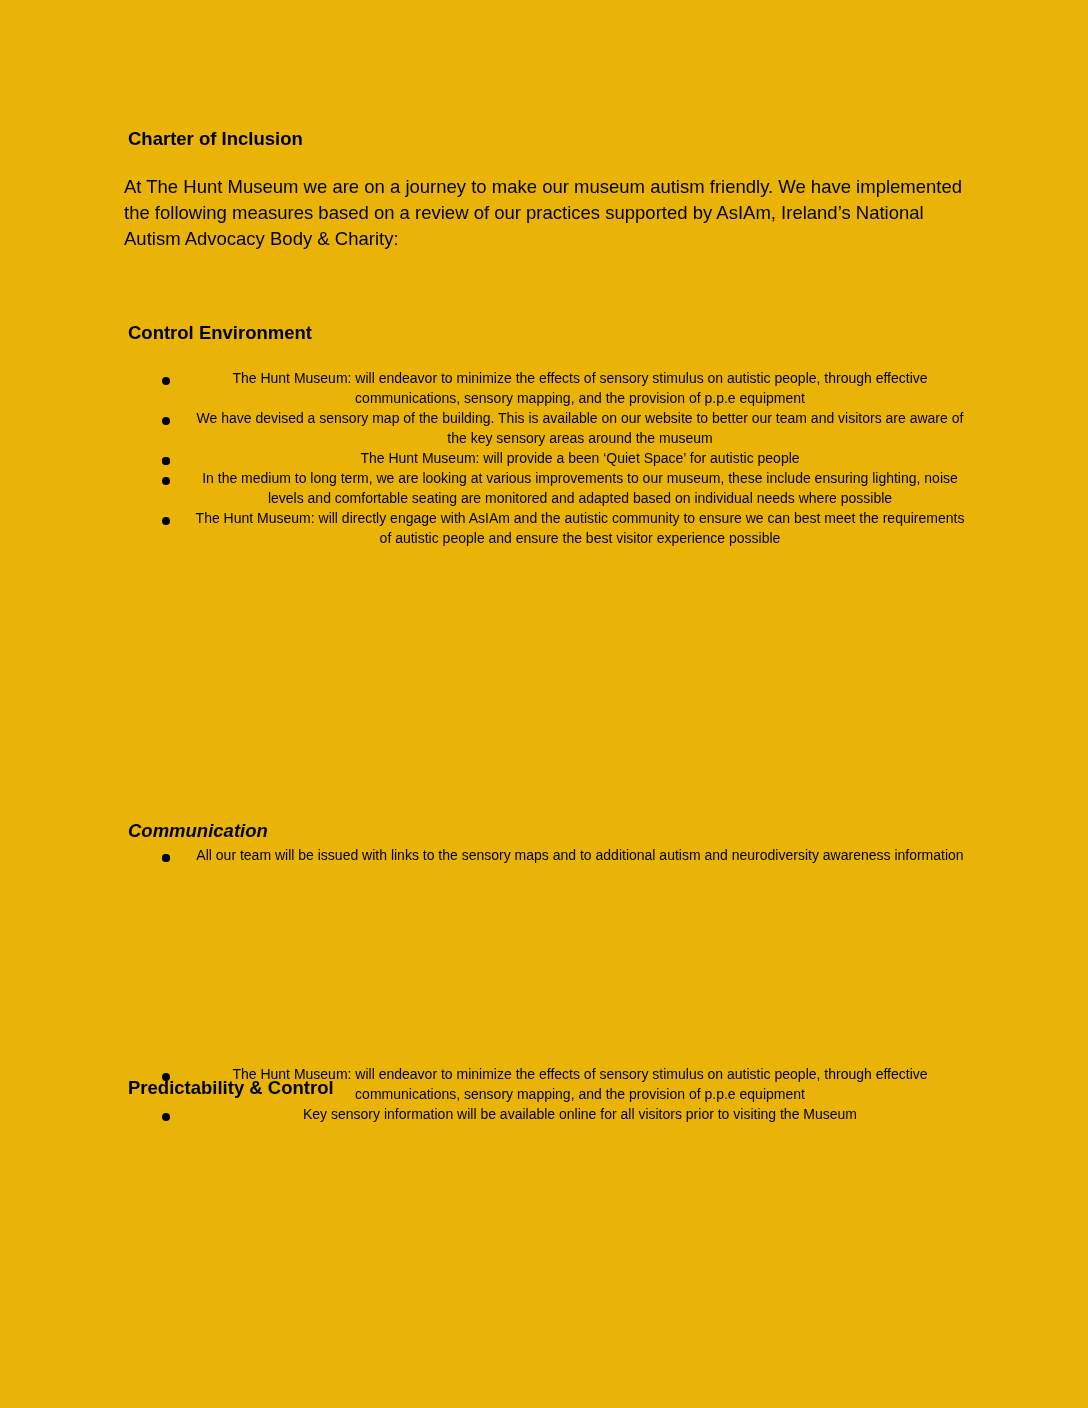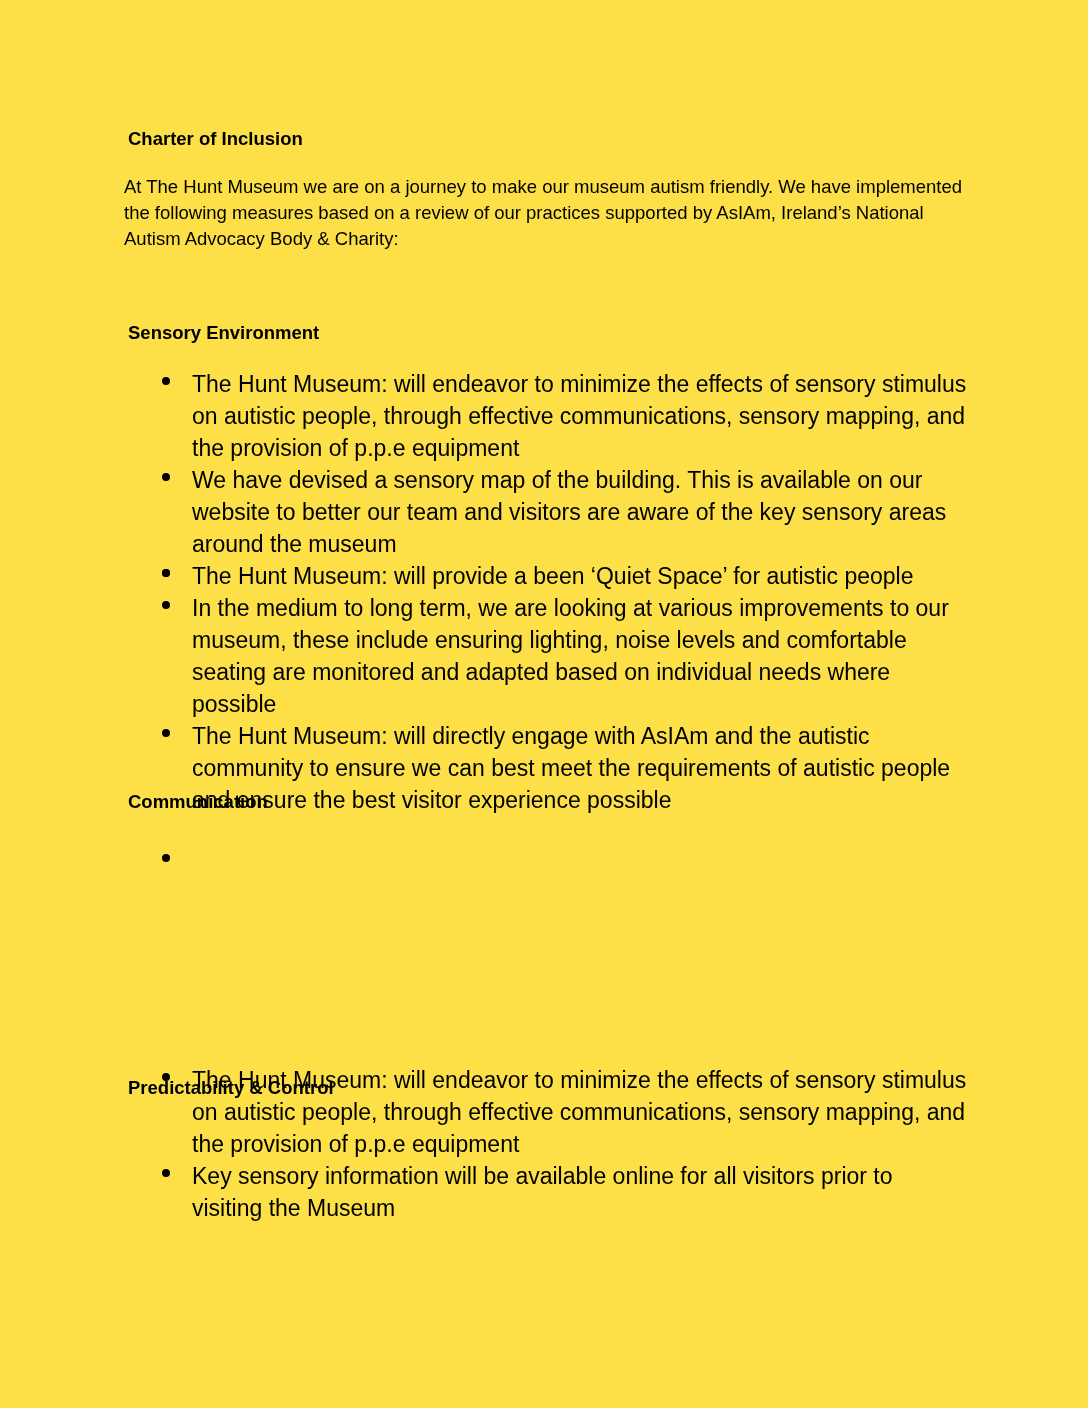--- a/index.html
+++ b/index.html
@@ -8,21 +8,21 @@
       height: 1408px;
       position: relative;
       overflow: hidden;
       font-family: "Liberation Sans", sans-serif;
       color: #000000;
     }
     .page {
       position: absolute;
       left: 0; top: 0;
       width: 1088px; height: 1408px;
-      background: #fde047;
+      background: #eab308;
     }
     .heading {
       position: absolute;
       left: 128px;
       font-weight: bold;
       font-size: 18.5px;
       line-height: 26px;
       margin: 0;
     }
     .para {
@@ -37,43 +37,44 @@
       position: absolute;
       left: 128px;
       width: 840px;
       margin: 0;
       padding: 0;
       list-style: none;
     }
     .list-item {
       position: relative;
       padding-left: 64px;
-      font-size: 23px;
-      line-height: 32px;
+      font-size: 14px;
+      line-height: 20px;
+      text-align: center;
     }
     .bullet {
       position: absolute;
       left: 34px;
       top: 9px;
       width: 8px;
       height: 8px;
       border-radius: 50%;
       background: #000000;
     }
   </style>
 </head>
 <body>
 
 <div class="page">
 
   <h1 class="heading" style="top:126px;">Charter of Inclusion</h1>
 
   <p class="para" style="top:174px;">At The Hunt Museum we are on a journey to make our museum autism friendly. We have implemented the following measures based on a review of our practices supported by AsIAm, Ireland’s National Autism Advocacy Body &amp; Charity:</p>
 
-  <h2 class="heading" style="top:320px;">Sensory Environment</h2>
+  <h2 class="heading" style="top:320px;">Control Environment</h2>
   <ul class="list" style="top:368px;">
     <li class="list-item">
       <span class="bullet"></span>
       <span>The Hunt Museum: will endeavor to minimize the effects of sensory stimulus on autistic people, through effective communications, sensory mapping, and the provision of p.p.e equipment</span>
     </li>
     <li class="list-item">
       <span class="bullet"></span>
       <span>We have devised a sensory map of the building. This is available on our website to better our team and visitors are aware of the key sensory areas around the museum</span>
     </li>
     <li class="list-item">
@@ -86,24 +87,28 @@
     <li class="list-item">
       <span class="bullet"></span>
       <span>In the medium to long term, we are looking at various improvements to our museum, these include ensuring lighting, noise levels and comfortable seating are monitored and adapted based on individual needs where possible</span>
     </li>
     <li class="list-item">
       <span class="bullet"></span>
       <span>The Hunt Museum: will directly engage with AsIAm and the autistic community to ensure we can best meet the requirements of autistic people and ensure the best visitor experience possible</span>
     </li>
   </ul>
 
-  <h2 class="heading" style="top:789px;">Communication</h2>
+  <h2 class="heading" style="top:818px;font-style:italic;">Communication</h2>
   <ul class="list" style="top:845px;">
     <li class="list-item">
       <span class="bullet"></span>
+    </li>
+    <li class="list-item">
+      <span class="bullet"></span>
+      <span>All our team will be issued with links to the sensory maps and to additional autism and neurodiversity awareness information</span>
     </li>
   </ul>
 
   <h2 class="heading" style="top:1075px;">Predictability &amp; Control</h2>
   <ul class="list" style="top:1064px;">
     <li class="list-item">
       <span class="bullet"></span>
       <span>The Hunt Museum: will endeavor to minimize the effects of sensory stimulus on autistic people, through effective communications, sensory mapping, and the provision of p.p.e equipment</span>
     </li>
     <li class="list-item">

